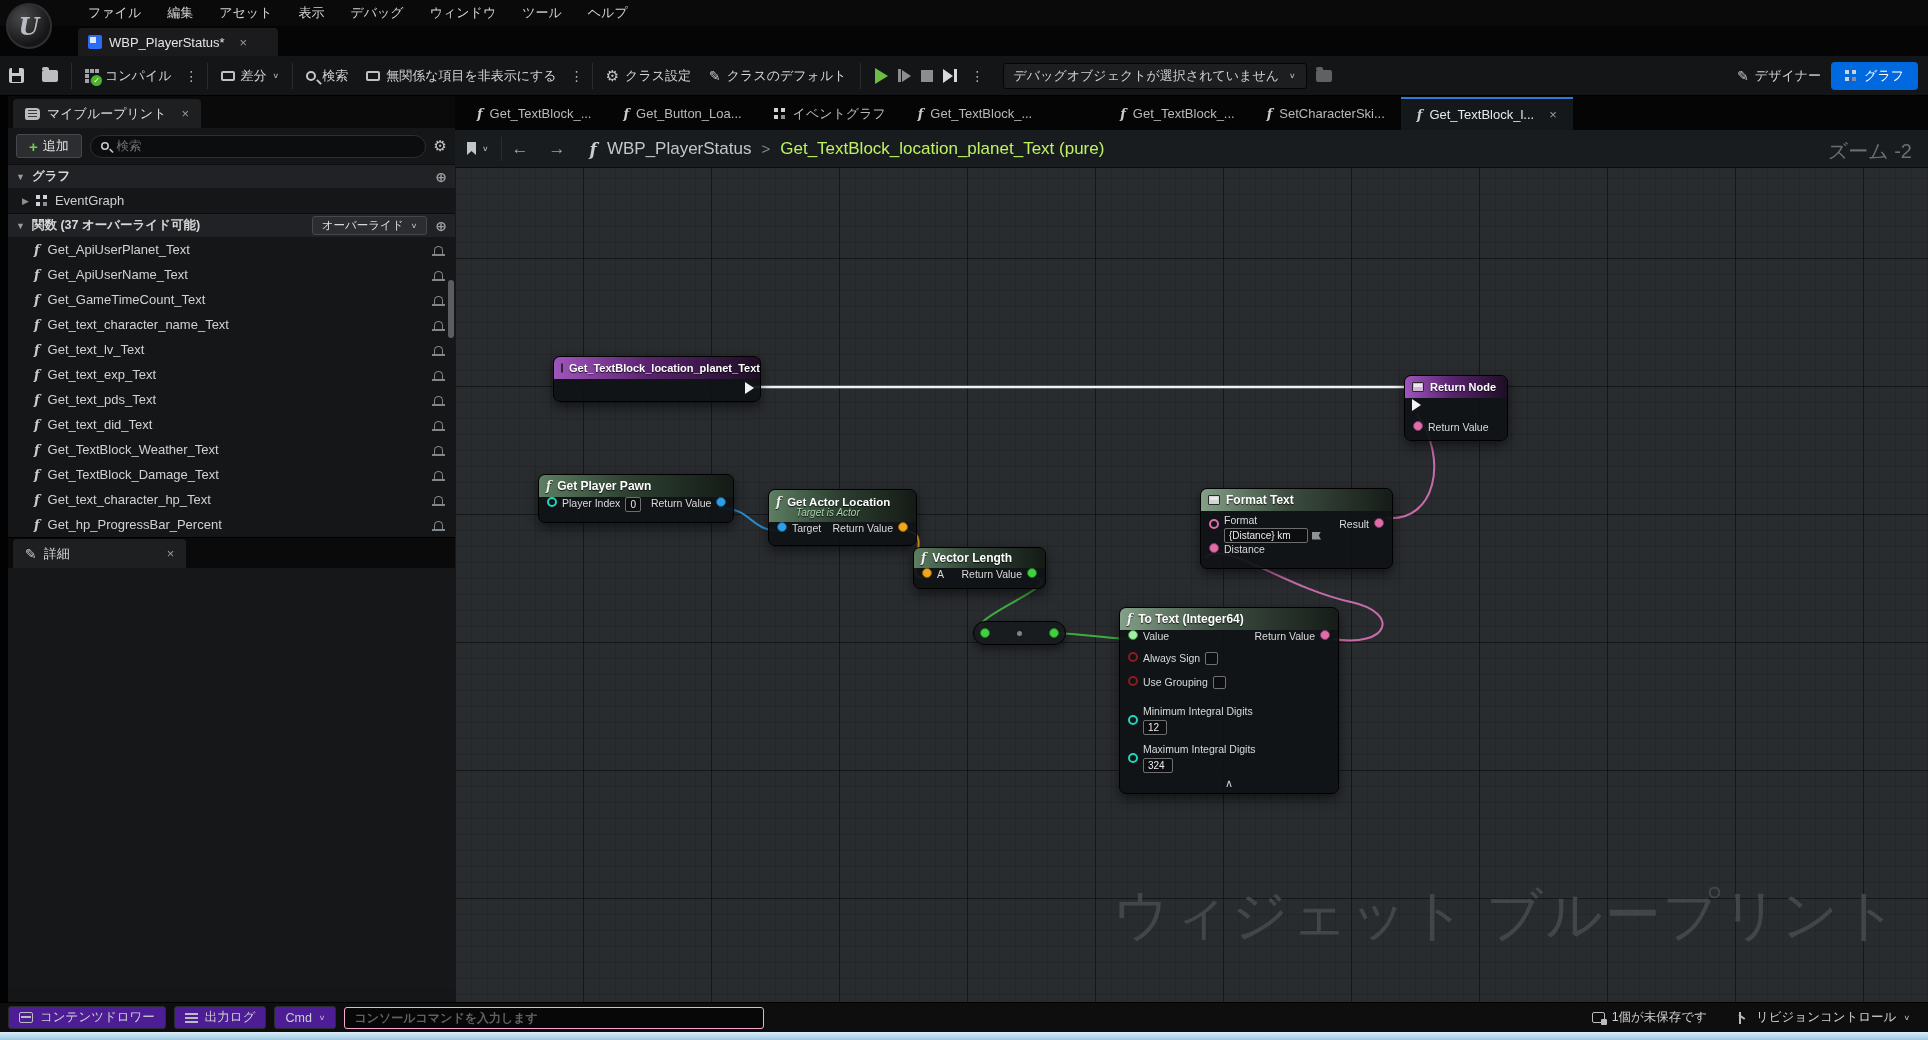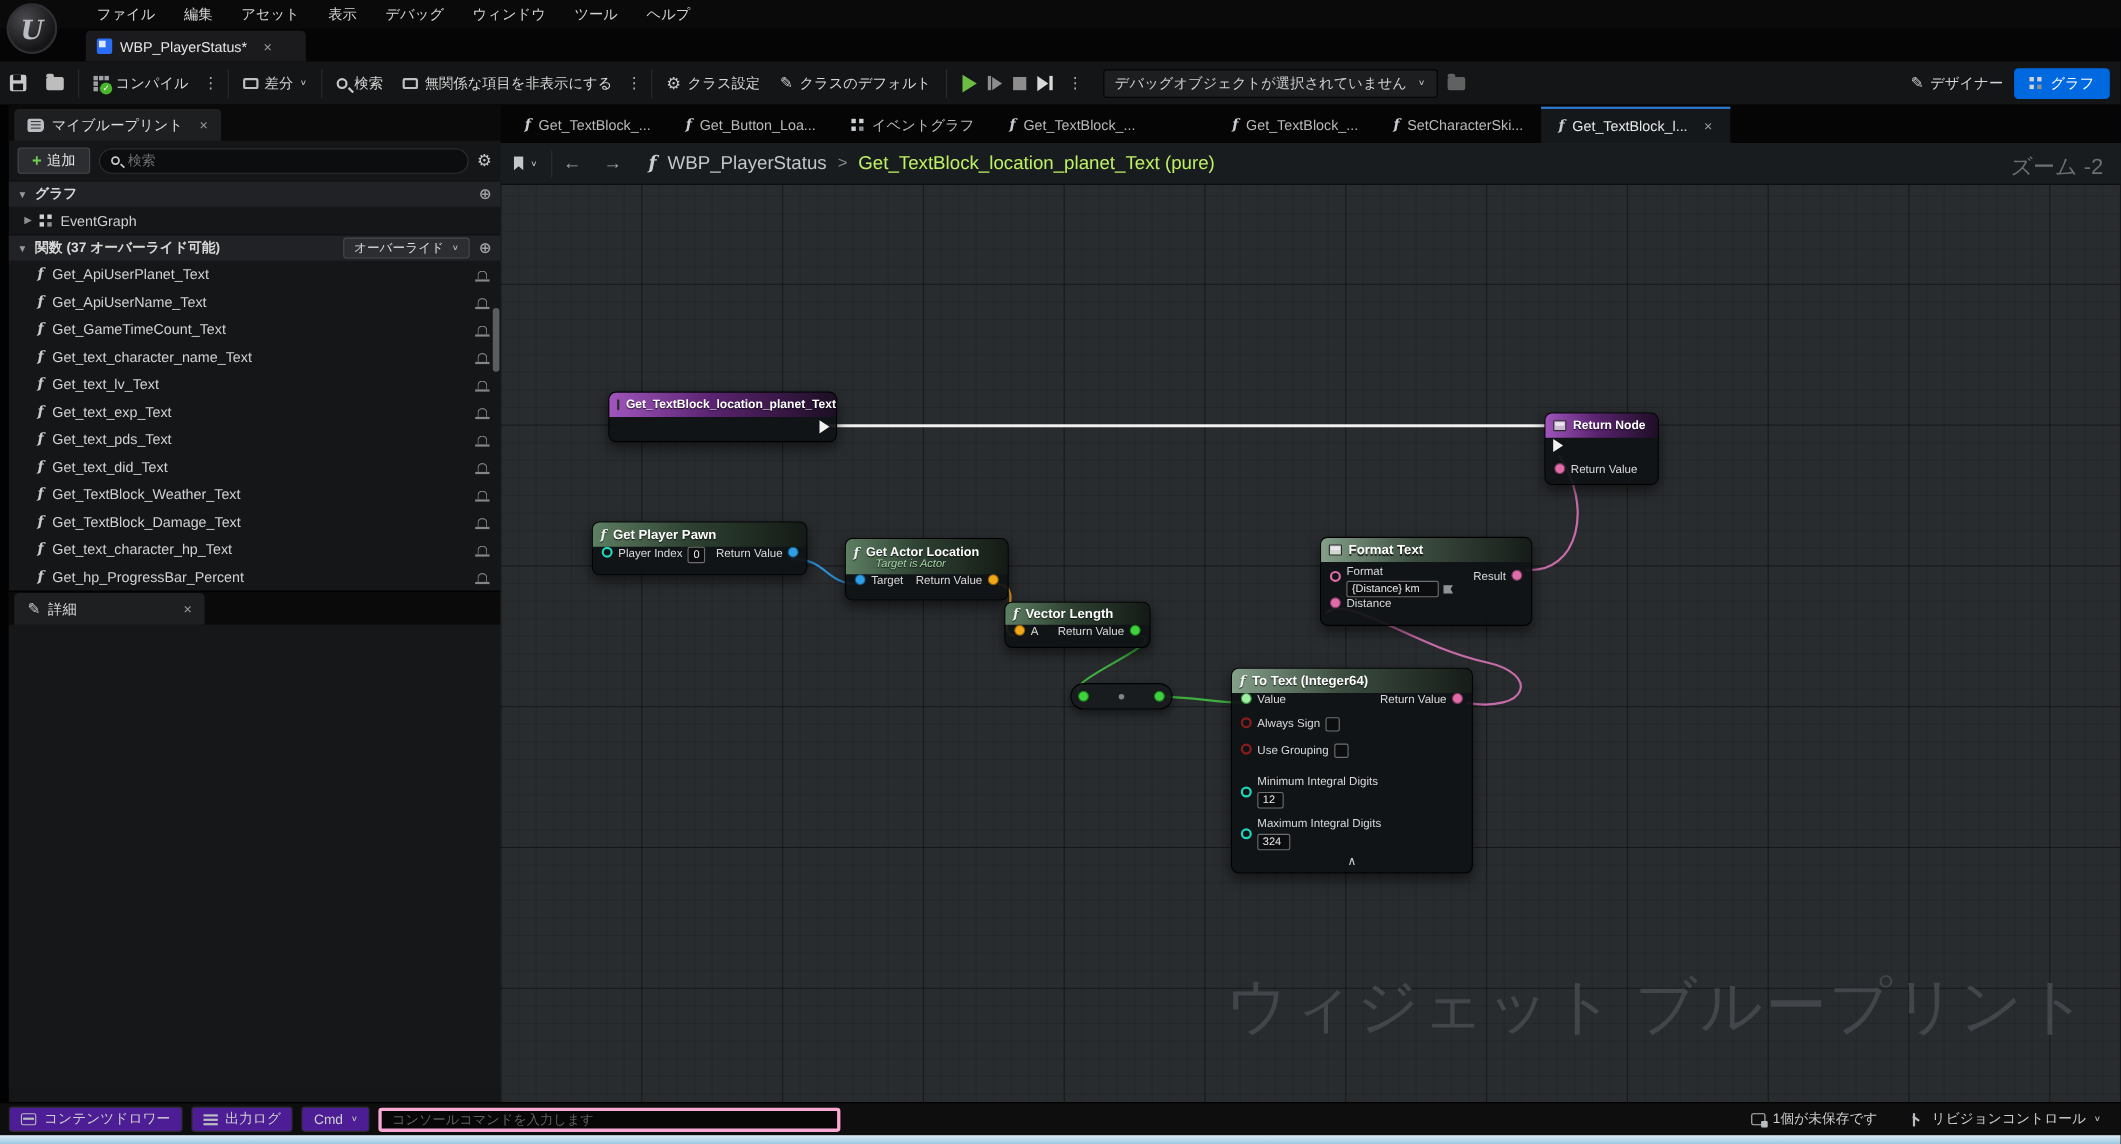--- a/index.html
+++ b/index.html
@@ -114,21 +114,21 @@
                    display:flex; align-items:center; z-index:5; }
   .bm-group { display:flex; align-items:center; gap:6px; padding:0 12px; border-right:1px solid #2a2d30; height:24px; }
   .i-bookmark { width:9px; height:13px; background:#c3c6c9; clip-path:polygon(0 0,100% 0,100% 100%,50% 70%,0 100%); }
   .nav-arrow { font-size:17px; color:#9fa3a6; padding:0 10px; cursor:pointer; }
   .crumbs { display:flex; align-items:center; gap:10px; margin-left:14px; font-size:17px; }
   .crumb-f { font-family:"DejaVu Serif",serif; font-style:italic; font-weight:bold; color:#c9ccd0; font-size:17px; }
   .crumb-root { color:#c4c7ca; cursor:pointer; }
   .crumb-sep { color:#84888b; font-size:15px; }
   .crumb-cur { color:#bef264; }
   .zoomlabel { position:absolute; right:16px; top:8px; font-size:20px; color:#6b6f72; z-index:5; }
-  .watermark { position:absolute; right:28px; bottom:48px; font-size:56px; color:#42464b; letter-spacing:2px; z-index:0;font-family:Liberation Serif, serif; }
+  .watermark { position:absolute; right:28px; bottom:48px; font-size:56px; color:#42464b; letter-spacing:2px; z-index:0; }
 
   .wires { position:absolute; inset:0; z-index:1; pointer-events:none; }
 
   
   .node { position:absolute; z-index:2; background:rgba(15,18,21,0.93); border:1px solid #000; border-radius:7px;
           box-shadow:0 5px 12px rgba(0,0,0,0.55); color:#d9d9d9; font-size:10.5px; }
   .nhead { height:22px; display:flex; align-items:center; gap:6px; padding:0 8px 0 7px; border-radius:6px 6px 0 0;
            font-size:12px; font-weight:bold; color:#fff; text-shadow:0 1px 1px rgba(0,0,0,.8); }
   .hdr-purple { background:linear-gradient(90deg,#a055bd 0%,#5a2370 45%,#1d0e24 100%); }
   .hdr-green  { background:linear-gradient(90deg,#5d7f62 0%,#2e4132 45%,#141a15 100%); }
@@ -155,22 +155,22 @@
 
   
   .statusbar { position:absolute; left:0; top:1002px; width:100%; height:30px; background:#0e0e0f; border-top:1px solid #000;
                display:flex; align-items:center; gap:8px; padding:0 8px; font-size:12.5px; color:#cfcfcf; }
   .sbtn { display:flex; align-items:center; gap:7px; background:#4c1d95; border:1px solid #2b2c2e; border-radius:3px;
           height:23px; padding:0 10px; cursor:pointer; white-space:nowrap; }
   .i-drawer { width:14px; height:11px; border:1.5px solid #b9bdc1; border-radius:2px; position:relative; }
   .i-drawer::after { content:""; position:absolute; left:1px; top:3px; right:1px; height:1.5px; background:#b9bdc1; }
   .i-log { width:13px; height:11px; position:relative; }
   .i-log::before { content:""; position:absolute; left:0; top:1px; width:13px; height:1.5px; background:#b9bdc1; box-shadow:0 4px 0 #b9bdc1, 0 8px 0 #b9bdc1; }
-  .console-input { width:420px; height:22px; background:#070708; border:3px solid #f9a8d4; border-radius:3px; color:#cfcfcf;
-                   font-size:12px; padding:0 9px; outline:none; }
+  .console-input { width:420px; height:22px; background:#070708; border:1px solid #f9a8d4; border-radius:3px; color:#cfcfcf;
+                   font-size:12px; padding:0 9px; outline:none;font-weight:bold; }
   .console-input::placeholder { color:#606164; }
   .sb-right { margin-left:auto; display:flex; align-items:center; gap:10px; }
   .i-derived { width:13px; height:11px; border:1.5px solid #b9bdc1; border-radius:2px; position:relative; }
   .i-derived::after { content:""; position:absolute; right:-3px; bottom:-3px; width:6px; height:6px; background:#b9bdc1; border-radius:1px; }
   .i-branch { width:12px; height:12px; position:relative; }
   .i-branch::before { content:""; position:absolute; left:2px; top:0; width:2px; height:12px; background:#b9bdc1; }
   .i-branch::after { content:""; position:absolute; left:2px; top:2px; width:7px; height:2px; background:#b9bdc1; transform:rotate(35deg); transform-origin:left; }
   .bottom-strip { position:absolute; left:0; top:1032px; width:100%; height:8px; background:linear-gradient(#dcedf7,#9dc8e2); }
 </style>
 </head>

